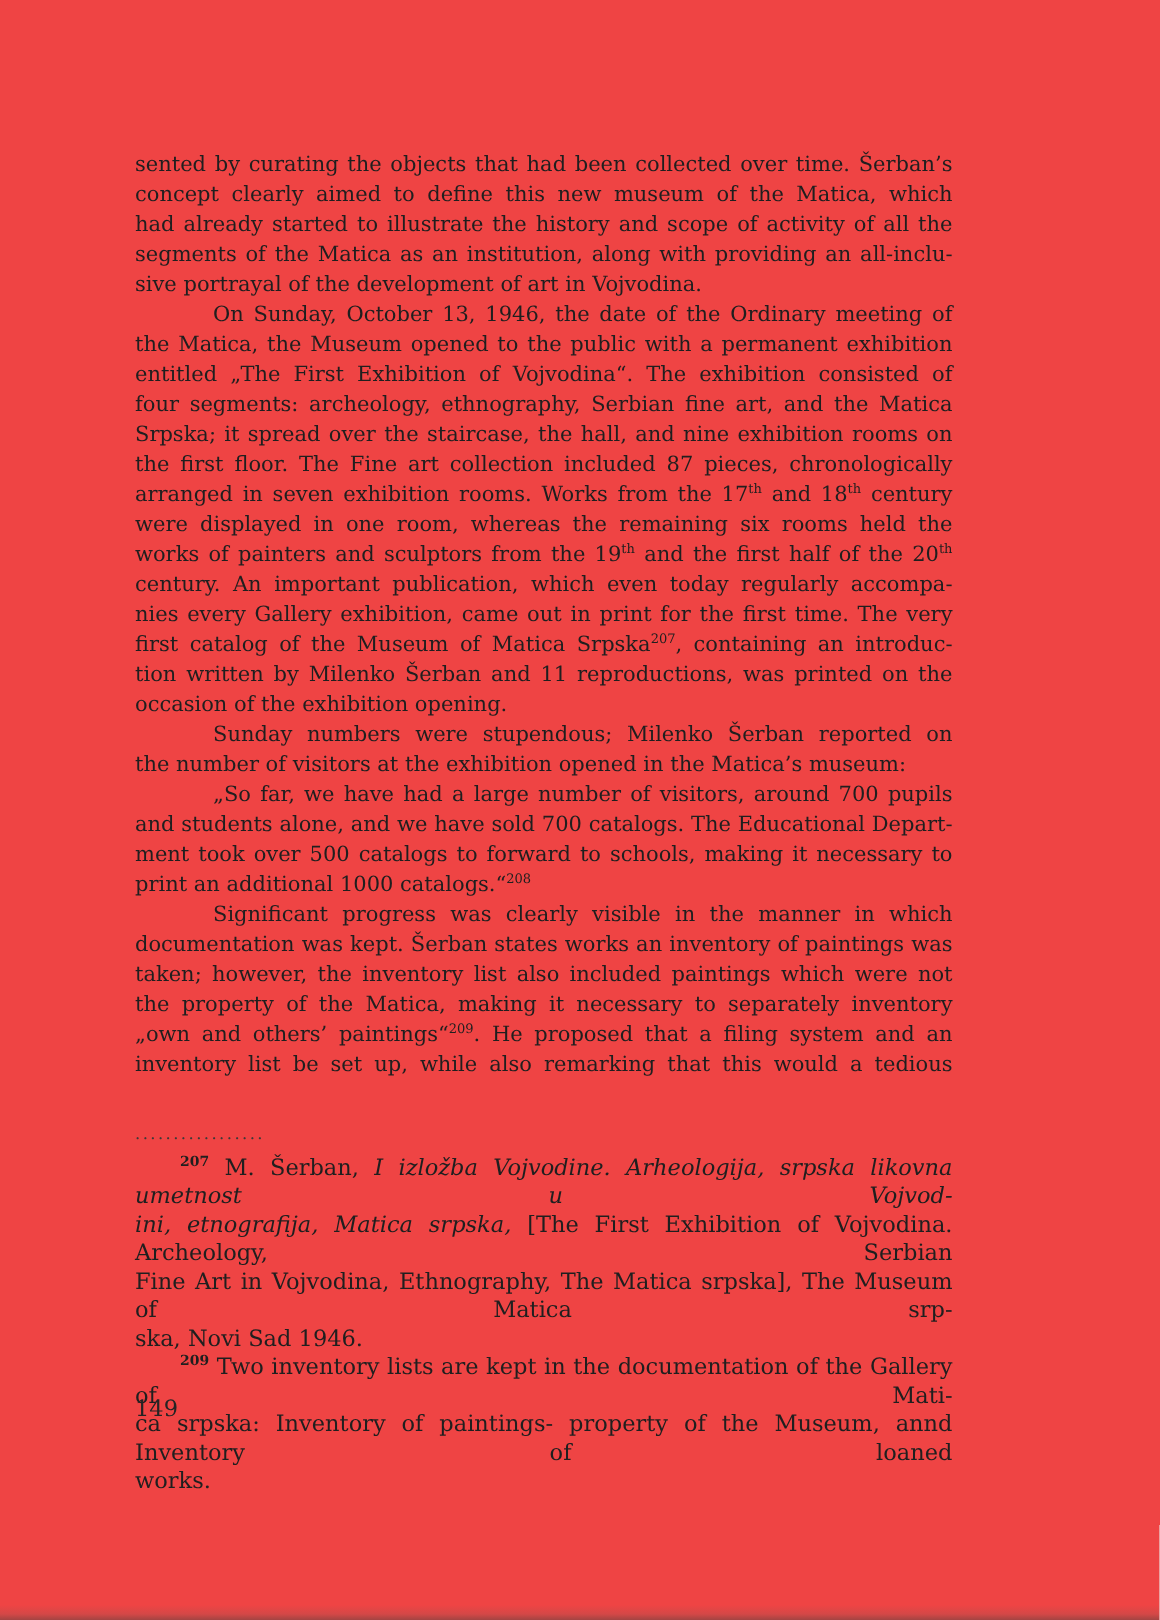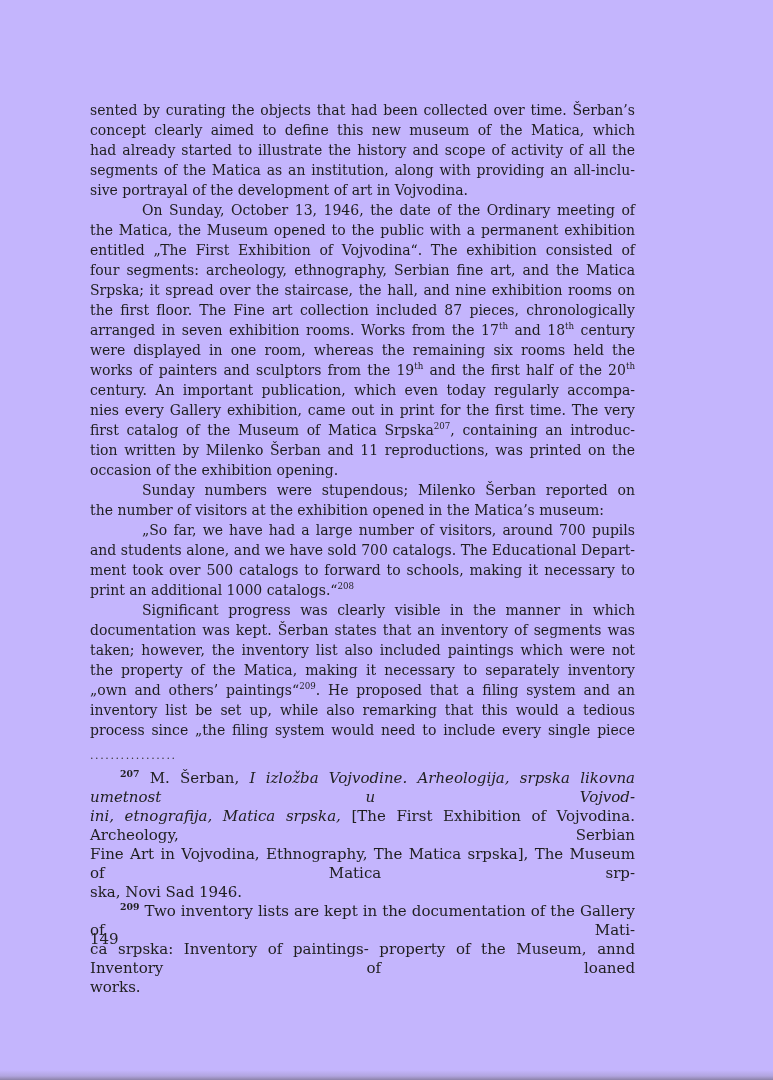--- a/index.html
+++ b/index.html
@@ -5,21 +5,21 @@
   html, body {
     margin: 0;
     padding: 0;
     background: #e9e9e7;
   }
   .page {
     position: relative;
     width: 773px;
     height: 1080px;
     margin: 0 auto;
-    background: #c4b5fd;
+    background: #ef4444;
     overflow: hidden;
     color: #1f1f1f;
     font-family: "DejaVu Serif", "Liberation Serif", serif;
   }
   .body-text {
     position: absolute;
     left: 90px;
     top: 100px;
     width: 545px;
     font-size: 14px;
@@ -106,26 +106,25 @@
       <div class="line">first catalog of the Museum of Matica Srpska<sup>207</sup>, containing an introduc-</div>
       <div class="line">tion written by Milenko Šerban and 11 reproductions, was printed on the</div>
       <div class="line last">occasion of the exhibition opening.</div>
       <div class="line indent">Sunday numbers were stupendous; Milenko Šerban reported on</div>
       <div class="line last">the number of visitors at the exhibition opened in the Matica’s museum:</div>
       <div class="line indent">„So far, we have had a large number of visitors, around 700 pupils</div>
       <div class="line">and students alone, and we have sold 700 catalogs. The Educational Depart-</div>
       <div class="line">ment took over 500 catalogs to forward to schools, making it necessary to</div>
       <div class="line last">print an additional 1000 catalogs.“<sup>208</sup></div>
       <div class="line indent">Significant progress was clearly visible in the manner in which</div>
-      <div class="line">documentation was kept. Šerban states that an inventory of segments was</div>
+      <div class="line">documentation was kept. Šerban states works an inventory of paintings was</div>
       <div class="line">taken; however, the inventory list also included paintings which were not</div>
       <div class="line">the property of the Matica, making it necessary to separately inventory</div>
       <div class="line">„own and others’ paintings“<sup>209</sup>. He proposed that a filing system and an</div>
       <div class="line">inventory list be set up, while also remarking that this would a tedious</div>
-      <div class="line">process since „the filing system would need to include every single piece</div>
     </div>
   <div class="fn-sep">.................</div>
   <div class="footnotes" id="footnotes">
       <div class="line indent"><sup>207</sup> M. Šerban, <i>I izložba Vojvodine. Arheologija, srpska likovna umetnost u Vojvod-</i></div>
       <div class="line"><i>ini, etnografija, Matica srpska,</i> [The First Exhibition of Vojvodina. Archeology, Serbian</div>
       <div class="line">Fine Art in Vojvodina, Ethnography, The Matica srpska], The Museum of Matica srp-</div>
       <div class="line last">ska, Novi Sad 1946.</div>
       <div class="line indent"><sup>209</sup> Two inventory lists are kept in the documentation of the Gallery of Mati-</div>
       <div class="line">ca srpska: Inventory of paintings- property of the Museum, annd Inventory of loaned</div>
       <div class="line last">works.</div>

